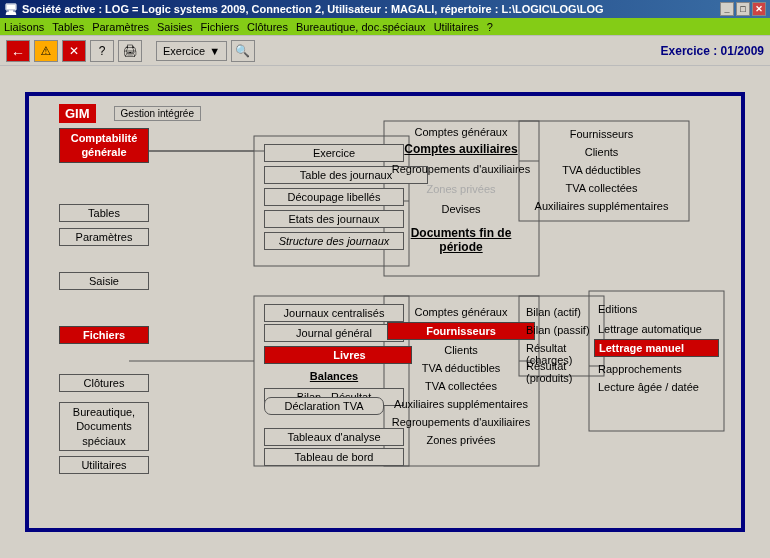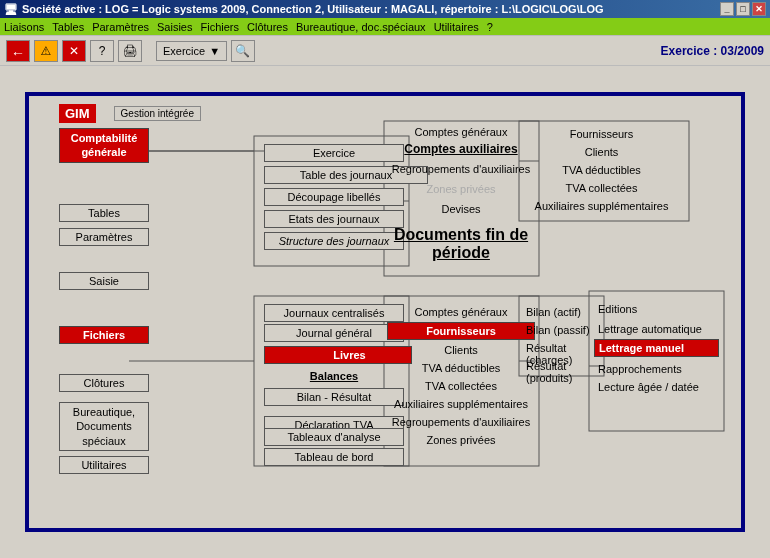--- a/index.html
+++ b/index.html
@@ -179,21 +179,21 @@
   <div class="toolbar-btn" style="background:#ffaa00;">⚠</div>
   <div class="toolbar-btn" style="background:#cc0000;color:white;">✕</div>
   <div class="toolbar-btn">?</div>
   <div class="toolbar-btn">🖨</div>
   <div style="width:6px;"></div>
   <div class="exercice-btn">
     <span>Exercice</span>
     <span>▼</span>
   </div>
   <div class="toolbar-btn">🔍</div>
-  <div class="toolbar-right">Exercice : 03/2009</div>
+  <div class="toolbar-right">Exercice : 01/2009</div>
 </div>
 
 <div class="main-content">
   <div class="diagram-container">
 
     <svg class="diagram-svg">
 
       <line x1="100" y1="55" x2="235" y2="55" stroke="#555" stroke-width="1"></line>
 
       <rect x="225" y="40" width="155" height="130" fill="none" stroke="#555" stroke-width="1"></rect>
@@ -284,21 +284,21 @@
     </div>
     <div class="diag-box no-border" style="left:358px; top:65px; width:148px; text-align:center;">
       <span>Regroupements d'auxiliaires</span>
     </div>
     <div class="diag-box no-border" style="left:358px; top:85px; width:148px; text-align:center; color:#aaa;">
       <span>Zones privées</span>
     </div>
     <div class="diag-box no-border" style="left:358px; top:105px; width:148px; text-align:center;">
       <span>Devises</span>
     </div>
-    <div class="diag-box underline-bold" style="left:358px; top:128px; width:148px; text-align:center; font-size:16px;">
+    <div class="diag-box underline-bold" style="left:358px; top:128px; width:148px; text-align:center; font-size:12px;">
       <span>Documents fin de période</span>
     </div>
 
     <div class="diag-box no-border" style="left:495px; top:30px; width:155px;">
       <span>Fournisseurs</span>
     </div>
     <div class="diag-box no-border" style="left:495px; top:48px; width:155px;">
       <span>Clients</span>
     </div>
     <div class="diag-box no-border" style="left:495px; top:66px; width:155px;">
@@ -319,21 +319,21 @@
     </div>
     <div class="diag-box red-bg" style="left:235px; top:250px; width:148px;padding-left:27px;">
       <span>Livres</span>
     </div>
     <div class="diag-box underline-bold" style="left:235px; top:272px; width:140px;">
       <span>Balances</span>
     </div>
     <div class="diag-box has-border" style="left:235px; top:292px; width:140px;">
       <span>Bilan - Résultat</span>
     </div>
-    <div class="diag-box has-border" style="left:235px; top:320px; width:140px;">
+    <div class="diag-box has-border" style="left:235px; top:301px; width:120px;border-radius:7px;">
       <span>Déclaration TVA</span>
     </div>
     <div class="diag-box has-border" style="left:235px; top:332px; width:140px;">
       <span>Tableaux d'analyse</span>
     </div>
     <div class="diag-box has-border" style="left:235px; top:352px; width:140px;">
       <span>Tableau de bord</span>
     </div>
 
     <div class="diag-box no-border" style="left:358px; top:208px; width:148px; text-align:center;">

